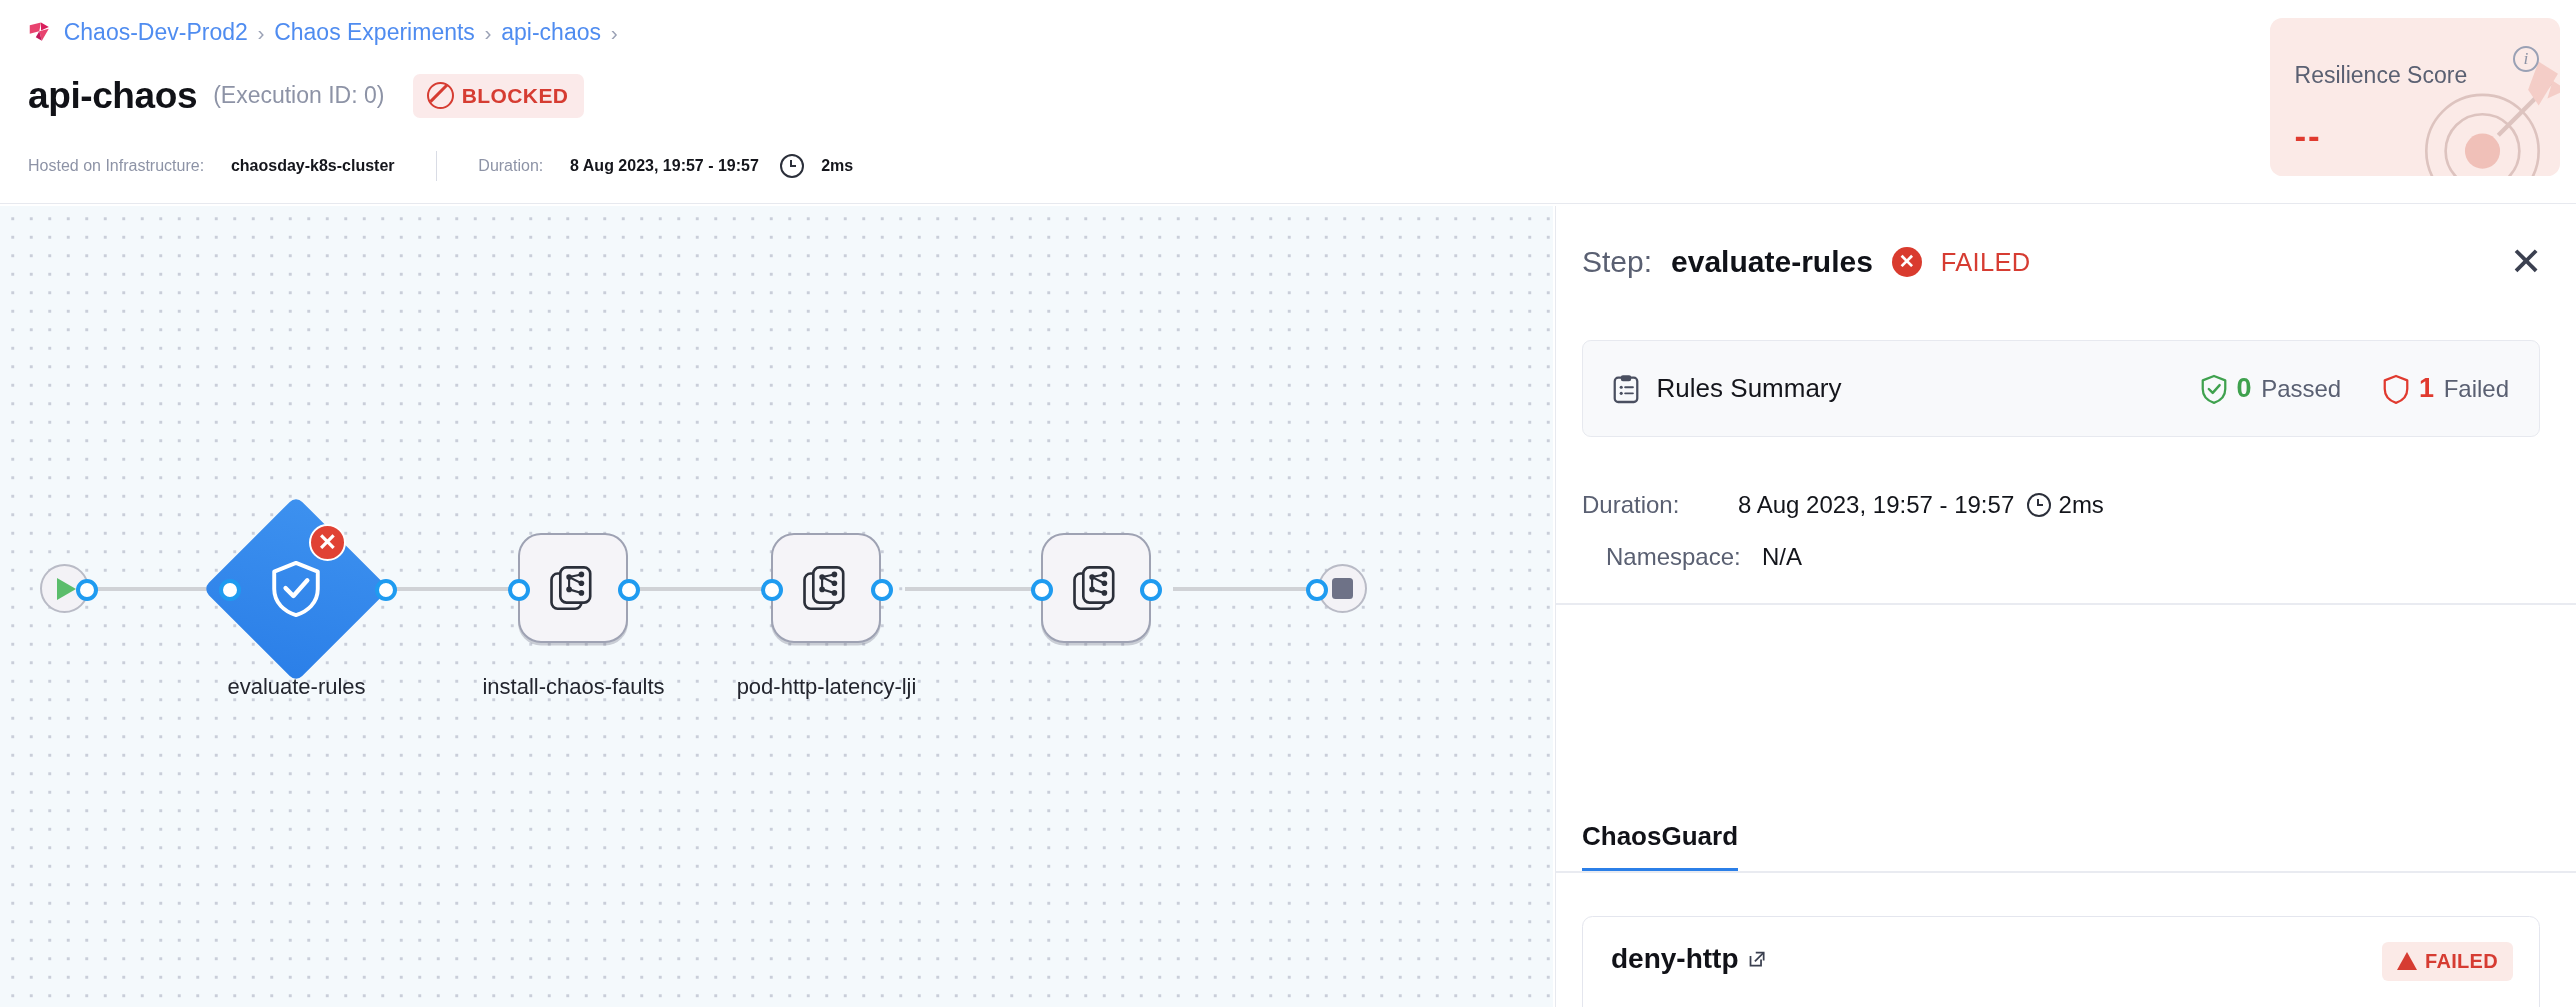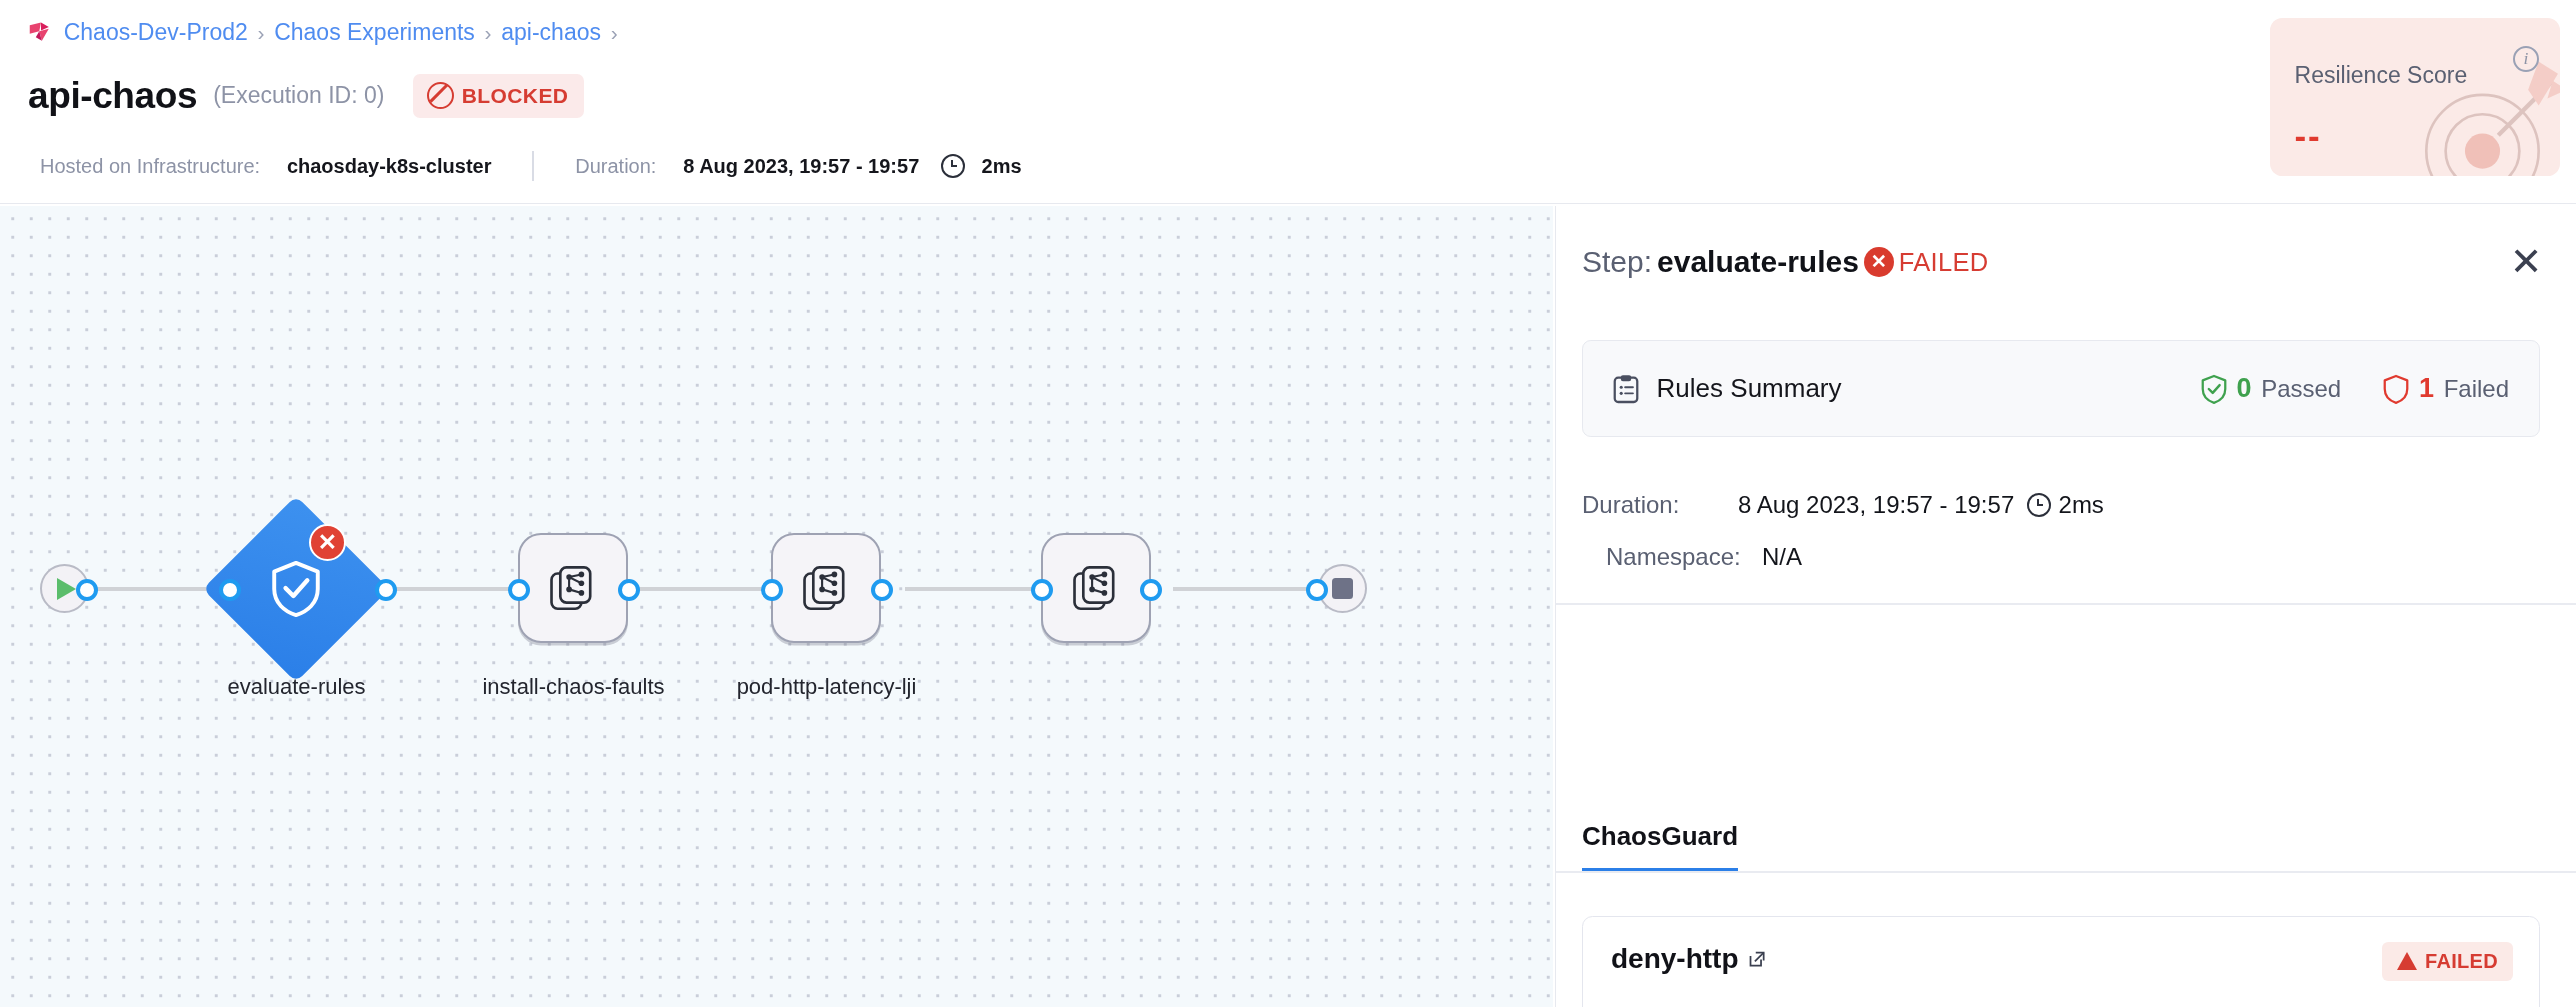--- a/index.html
+++ b/index.html
@@ -47,22 +47,21 @@
     position:relative;display:inline-block;flex:0 0 auto;
   }
   .icon-block:after{
     content:"";position:absolute;left:-1.8px;top:8px;width:23px;height:2.6px;
     background:#d63c32;transform:rotate(-45deg);transform-origin:center;
   }
 
   .meta-row{
     position:absolute;left:28px;top:151px;
     display:flex;align-items:center;gap:9px;
-    font-size:20px;
-    margin-left:12px;
+    font-size:16px;
   }
   .meta-label{color:#8d93a6;}
   .meta-value{color:#15161c;font-weight:bold;}
   .meta-div{width:1.8px;height:30px;background:#d9dce5;margin:0 32px;}
   .clock{
     display:inline-block;width:20px;height:20px;border:2.2px solid #2b2f3a;
     border-radius:50%;position:relative;margin:0 8px 0 12.3px;vertical-align:-2.6px;
   }
   .clock:before{content:"";position:absolute;left:8px;top:3.5px;width:2.2px;height:7px;background:#2b2f3a;}
   .clock:after{content:"";position:absolute;left:8px;top:8.8px;width:6.2px;height:2.2px;background:#2b2f3a;}
@@ -131,21 +130,21 @@
     position:absolute;top:466px;text-align:center;font-size:22px;color:#23252e;
     line-height:1.36;width:211px;
   }
 
   
   .panel{
     position:absolute;left:1555px;top:206px;width:1021px;height:802px;
     background:#ffffff;box-sizing:border-box;border-left:1.8px solid #e7e9ef;
     overflow:hidden;
   }
-  .panel-head{position:absolute;left:26px;top:39px;display:flex;align-items:center;gap:5px;}
+  .panel-head{position:absolute;left:26px;top:39px;display:flex;align-items:center;gap:19px;}
   .ph-step{font-size:30px;color:#5a6072;font-weight:normal;}
   .ph-name{font-size:30px;color:#101218;font-weight:bold;}
   .ph-status{font-size:25.5px;color:#d63c32;font-weight:normal;letter-spacing:0.3px;}
   .x-circle{
     width:30px;height:30px;border-radius:50%;background:#d93b2e;
     display:flex;align-items:center;justify-content:center;color:#fff;
     font-size:19.3px;font-weight:bold;line-height:1;flex:0 0 auto;
   }
   .panel-close{
     position:absolute;right:30px;top:35px;width:40px;height:40px;

